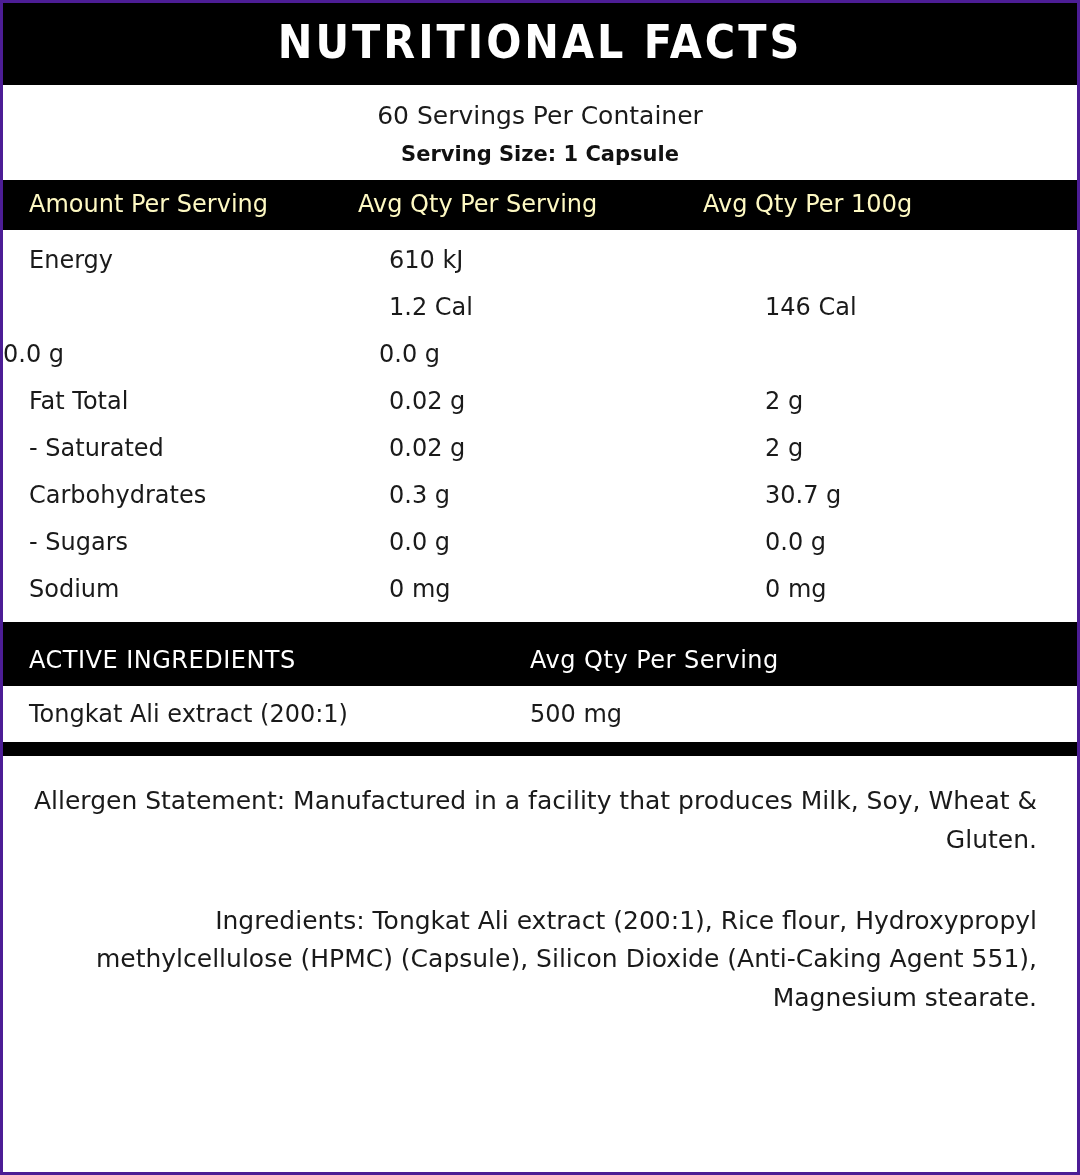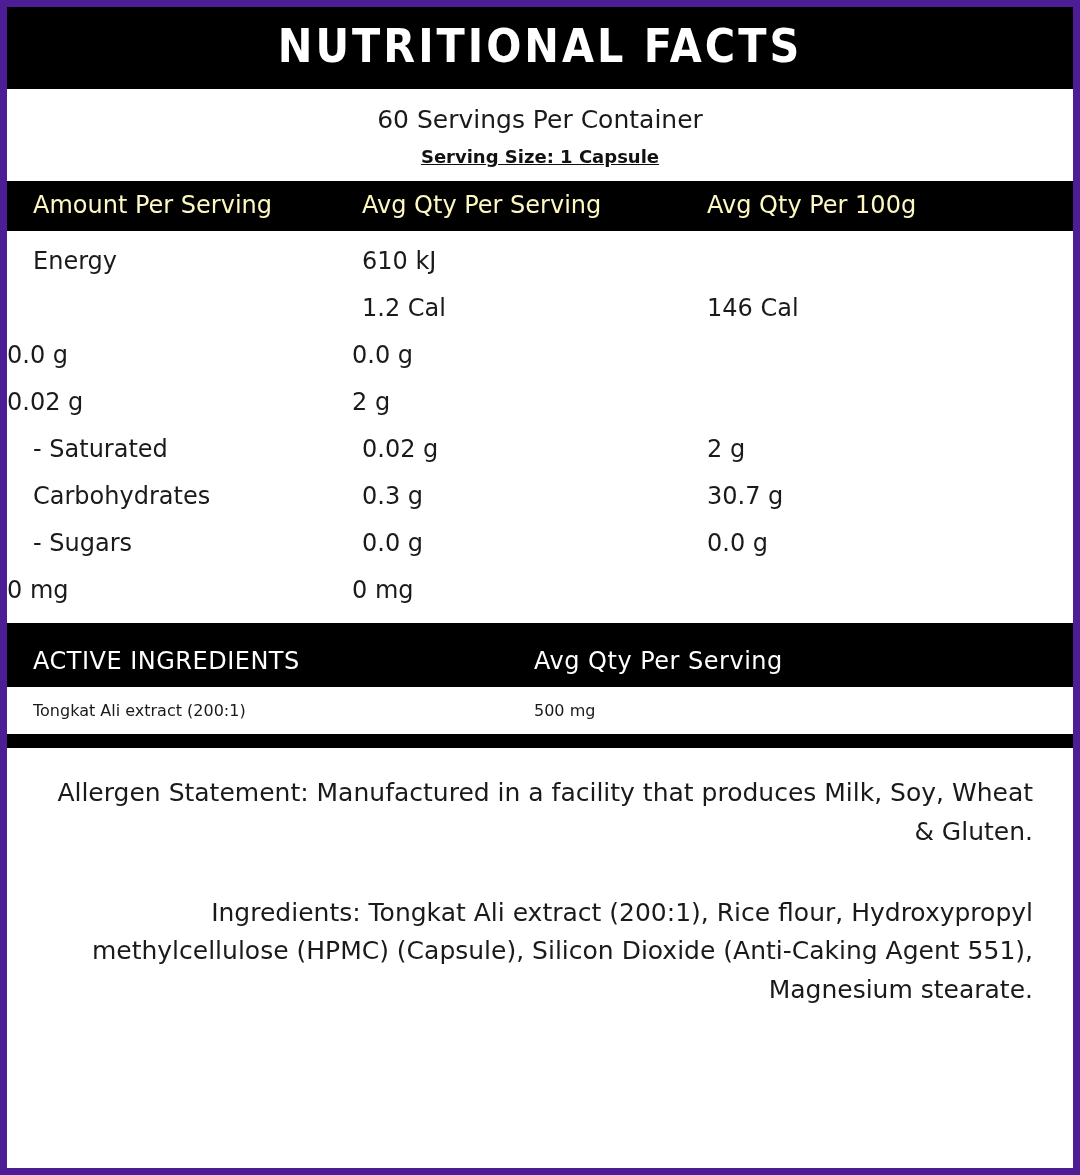--- a/index.html
+++ b/index.html
@@ -9,21 +9,21 @@
   }
   body {
     font-family: "DejaVu Sans", sans-serif;
     color: #111111;
   }
   .panel {
     width: 1080px;
     height: 1175px;
     box-sizing: border-box;
     background: #ffffff;
-    border: 7px solid #4c1d95;
+    border: 3px solid #4c1d95;
     display: flex;
     flex-direction: column;
     overflow: hidden;
   }
   
   .title-bar {
     background: #000000;
     color: #ffffff;
     text-align: center;
     padding: 12px 0 16px 0;
@@ -41,42 +41,42 @@
     text-align: center;
     padding: 16px 0 14px 0;
     background: #ffffff;
   }
   .servings .per-container {
     font-size: 25px;
     color: #1a1a1a;
     margin-bottom: 12px;
   }
   .servings .serving-size {
-    font-size: 18px;
+    font-size: 21px;
     font-weight: bold;
     color: #111111;
-    text-decoration: underline;
   }
   
   .table-head {
     background: #000000;
     color: #fef9c3;
     display: flex;
     padding: 10px 0 12px 0;
   }
   .table-head .c1 { width: 355px; padding-left: 26px; box-sizing: border-box; }
   .table-head .c2 { width: 345px; }
   .table-head .c3 { flex: 1; }
   .table-head span { font-size: 24px; }
   .rows {
     padding: 6px 0 10px 0;
   }
   .row {
     display: flex;
     padding: 10px 0 9px 0;
+    gap: 31px;
   }
   .row .c1 { width: 355px; padding-left: 26px; box-sizing: border-box; }
   .row .c2 { width: 345px; }
   .row .c3 { flex: 1; }
   .row span {
     font-size: 24px;
     color: #1a1a1a;
   }
   
   .divider-thick {
@@ -92,21 +92,21 @@
   .active-head .c1 { width: 527px; padding-left: 26px; box-sizing: border-box; }
   .active-head .c2 { flex: 1; }
   .active-head span { font-size: 24px; letter-spacing: 0.5px; }
   .active-row {
     display: flex;
     padding: 14px 0 14px 0;
     background: #ffffff;
   }
   .active-row .c1 { width: 527px; padding-left: 26px; box-sizing: border-box; }
   .active-row .c2 { flex: 1; }
-  .active-row span { font-size: 16px; color: #1a1a1a; }
+  .active-row span { font-size: 24px; color: #1a1a1a; }
   
   .statements {
     padding: 26px 40px 0 30px;
     text-align: right;
   }
   .statements p {
     margin: 0;
     font-size: 25px;
     line-height: 1.55;
     color: #1a1a1a;
@@ -143,39 +143,41 @@
     <div class="row">
       <div class="c1"><span></span></div>
       <div class="c2"><span>1.2 Cal</span></div>
       <div class="c3"><span>146 Cal</span></div>
     </div>
     <div class="row">
       <div class="c2"><span>0.0 g</span></div>
       <div class="c3"><span>0.0 g</span></div>
     </div>
     <div class="row">
+      <div class="c1"><span>Fat Total</span></div>
       <div class="c2"><span>0.02 g</span></div>
       <div class="c3"><span>2 g</span></div>
     </div>
     <div class="row">
       <div class="c1"><span>- Saturated</span></div>
       <div class="c2"><span>0.02 g</span></div>
       <div class="c3"><span>2 g</span></div>
     </div>
     <div class="row">
       <div class="c1"><span>Carbohydrates</span></div>
       <div class="c2"><span>0.3 g</span></div>
       <div class="c3"><span>30.7 g</span></div>
     </div>
     <div class="row">
       <div class="c1"><span>- Sugars</span></div>
       <div class="c2"><span>0.0 g</span></div>
       <div class="c3"><span>0.0 g</span></div>
     </div>
     <div class="row">
+      <div class="c1"><span>Sodium</span></div>
       <div class="c2"><span>0 mg</span></div>
       <div class="c3"><span>0 mg</span></div>
     </div>
   </div>
 
   <div class="divider-thick"></div>
 
   <div class="active-head">
     <div class="c1"><span>ACTIVE INGREDIENTS</span></div>
     <div class="c2"><span>Avg Qty Per Serving</span></div>

